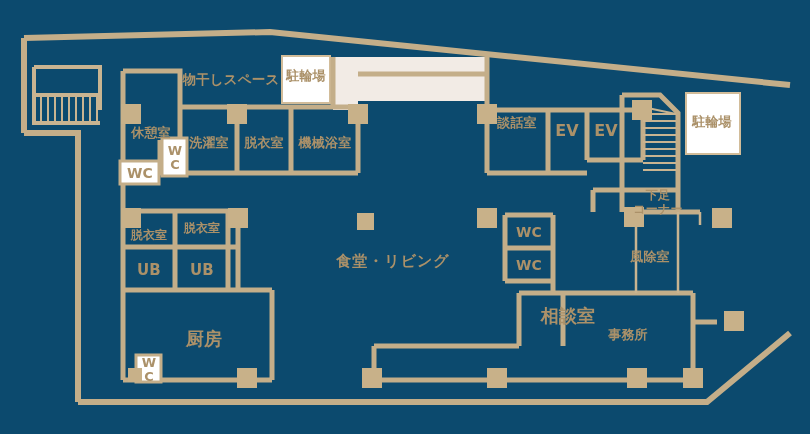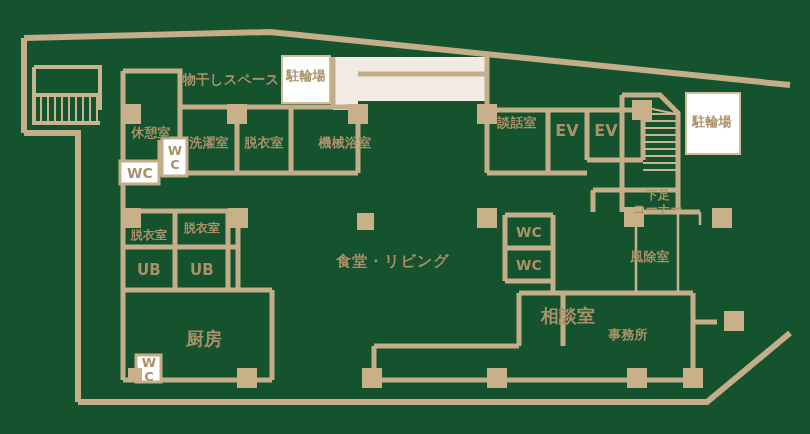--- a/index.html
+++ b/index.html
@@ -7,21 +7,21 @@
     padding: 0;
     background: #ffffff;
   }
   body {
     font-family: "DejaVu Sans", "Liberation Sans", sans-serif;
   }
   #floorplan-root {
     position: relative;
     width: 810px;
     height: 434px;
-    background: #14532d;
+    background: #0c4a6e;
     overflow: hidden;
   }
   #floorplan-svg {
     position: absolute;
     left: 0;
     top: 0;
     width: 810px;
     height: 434px;
     display: block;
   }
@@ -210,21 +210,21 @@
   <div class="room-label" style="left:151px; top:133px; font-size:13px;">休憩室</div>
 
   <div class="room-label" style="left:140px; top:173px; font-size:14px;">WC</div>
 
   <div class="room-label vert" style="left:175px; top:157px; font-size:13px;">WC</div>
 
   <div class="room-label" style="left:209px; top:143px; font-size:13px;">洗濯室</div>
 
   <div class="room-label" style="left:264px; top:143px; font-size:13px;">脱衣室</div>
 
-  <div class="room-label" style="left:325px; top:143px; font-size:13px;margin-left:20px;">機械浴室</div>
+  <div class="room-label" style="left:325px; top:143px; font-size:13px;">機械浴室</div>
 
   <div class="room-label" style="left:517px; top:123px; font-size:13px;">談話室</div>
 
   <div class="room-label" style="left:567px; top:131px; font-size:16px;">EV</div>
 
   <div class="room-label" style="left:606px; top:131px; font-size:16px;">EV</div>
 
 
   <div class="room-label" style="left:658px; top:203px; font-size:12px;">下足
 コーナー</div>

